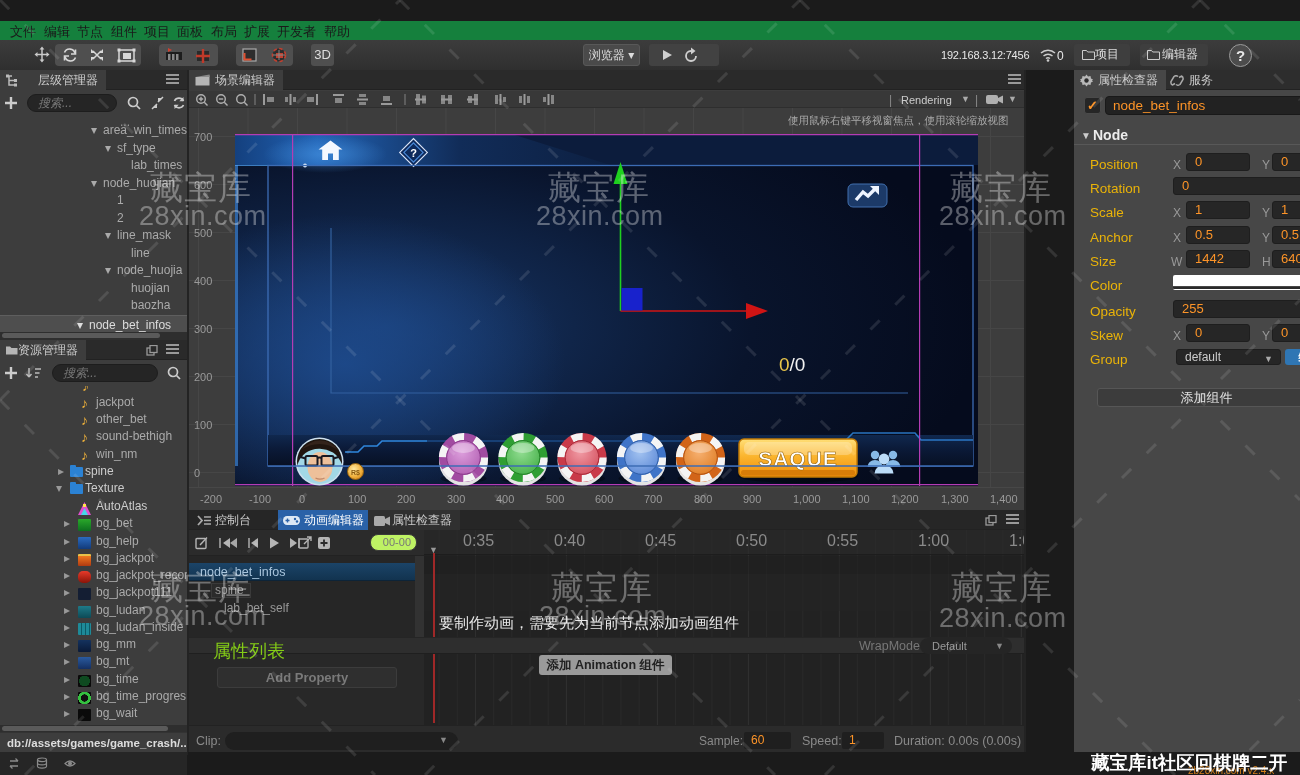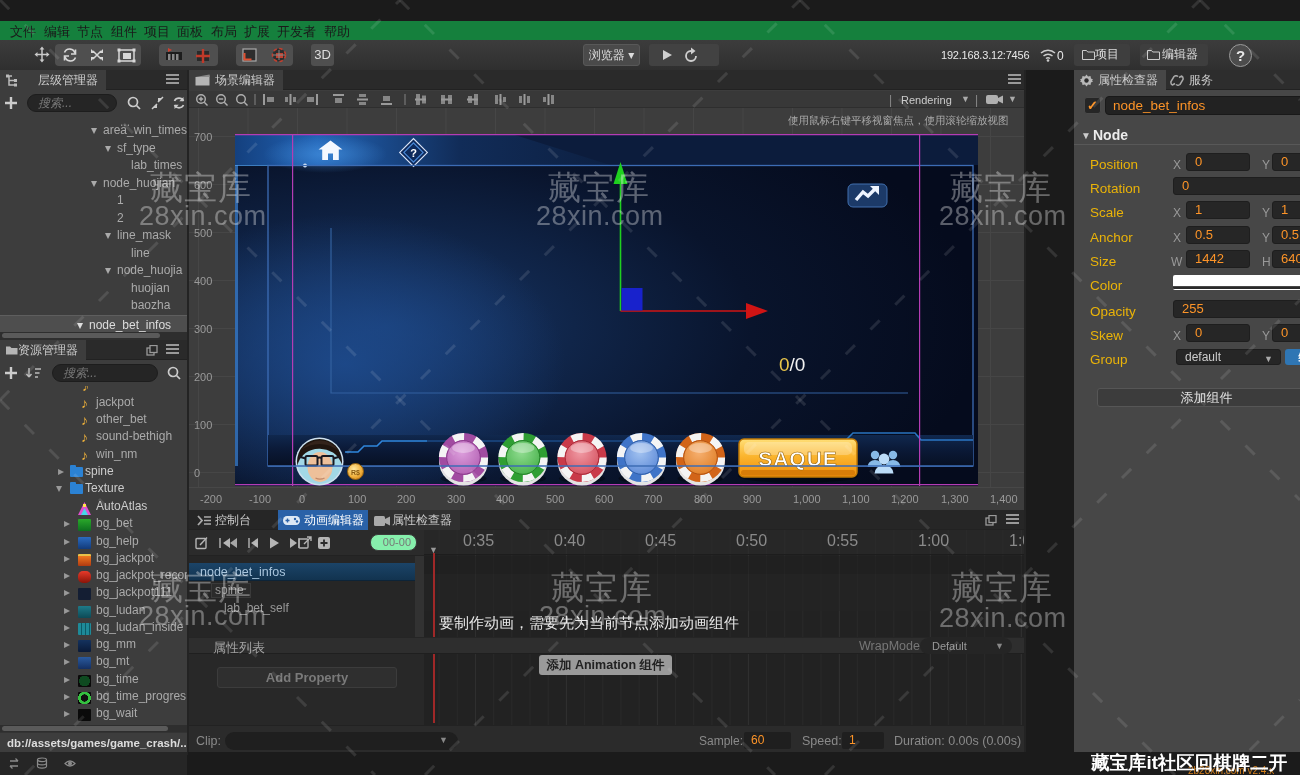--- a/index.html
+++ b/index.html
@@ -683,21 +683,21 @@
           <g transform="translate(103,0)" fill="none">
               <rect x="1" y="3" width="9" height="9" rx="1"></rect>
               <path d="M6 8 L13 1 M9 1 h4 v4"></path>
             </g>
         </g>
       </svg>
       <svg class="abs" style="left:128px;top:6px" width="14" height="14" viewBox="0 0 14 14">
           <rect x="1" y="1" width="12" height="12" rx="2" fill="#b5b5b5"></rect>
           <path d="M7 3.5 V10.5 M3.5 7 H10.5" stroke="#2b2b2b" stroke-width="1.8"></path>
         </svg>
-      <div class="abs" style="left:181px;top:4px;width:47px;height:17px;background:#86efac;border:1px solid #3a3a3a;border-radius:8px;color:#777;font-size:11px;line-height:15px;text-align:right;padding-right:5px">00-00</div>
+      <div class="abs" style="left:181px;top:4px;width:47px;height:17px;background:#bef264;border:1px solid #3a3a3a;border-radius:8px;color:#777;font-size:11px;line-height:15px;text-align:right;padding-right:5px">00-00</div>
     </div>
 
     <div class="abs" style="left:0;top:46px;width:226px;height:97px;background:#262626">
       <div class="abs" style="left:0;top:7px;width:226px;height:18px;background:linear-gradient(#1b4468,#12334f);border-bottom:1px solid #0d2438">
         <span class="abs" style="left:11px;top:2px;color:#a8c4dc;font-size:12.5px">node_bet_infos</span>
       </div>
       <div class="abs" style="left:22px;top:27px;width:40px;height:15px;border:1px solid #3a3a3a;background:#2b2b2b"></div>
       <span class="abs" style="left:26px;top:27px;color:#999;font-size:12px">spine</span>
       <span class="abs" style="left:35px;top:45px;color:#999;font-size:12px">lab_bet_self</span>
     </div>
@@ -717,21 +717,21 @@
         <span class="tlb" style="left:585px">1:0</span>
       </div>
       <div class="abs" style="left:0;top:26px;width:600px;height:18px;background:rgba(30,30,30,0.5)"></div>
       <div class="abs" style="left:0;top:44px;width:600px;height:37px;background:rgba(36,36,36,0.5)"></div>
       <span class="abs" style="left:5px;top:15px;color:#999;font-size:9px">▼</span>
       <div class="abs" style="left:9px;top:23px;width:1.5px;height:170px;background:#a02828"></div>
     </div>
 
     <span class="abs" style="left:250px;top:104px;color:#e8e8e8;font-size:15px">要制作动画，需要先为当前节点添加动画组件</span>
     <div class="abs" style="left:0;top:127px;width:835px;height:17px;background:#2e2e2e;border-top:1px solid #252525;border-bottom:1px solid #1f1f1f">
-      <span class="abs" style="left:24px;top:1px;color:#a3a3a3;font-size:13px">属性列表</span>
+      <span class="abs" style="left:24px;top:1px;color:#84cc16;font-size:18px">属性列表</span>
       <span class="abs" style="left:670px;top:1px;color:#777;font-size:12.5px">WrapMode:</span>
       <div class="abs" style="left:731px;top:0px;width:92px;height:16px;background:#252525;border-radius:8px;color:#999;font-size:11px;line-height:16px;padding-left:12px">Default
         <span style="position:absolute;right:8px;top:0;color:#888;font-size:9px">▼</span>
       </div>
     </div>
     <div class="abs" style="left:28px;top:157px;width:180px;height:21px;background:#2f2f2f;border:1px solid #3c3c3c;border-radius:3px;color:#7a7a7a;font-size:13px;font-weight:bold;text-align:center;line-height:19px">Add Property</div>
     <div class="abs" style="left:350px;top:145px;width:133px;height:20px;background:#9a9a9a;border-radius:3px;color:#222;font-size:12.5px;font-weight:bold;text-align:center;line-height:20px">添加 Animation 组件</div>
 
     <div class="abs" style="left:0;top:215px;width:835px;height:30px;background:#2b2b2b;border-top:1px solid #222">
       <span class="abs" style="left:7px;top:8px;color:#8a8a8a;font-size:12.5px">Clip:</span>

